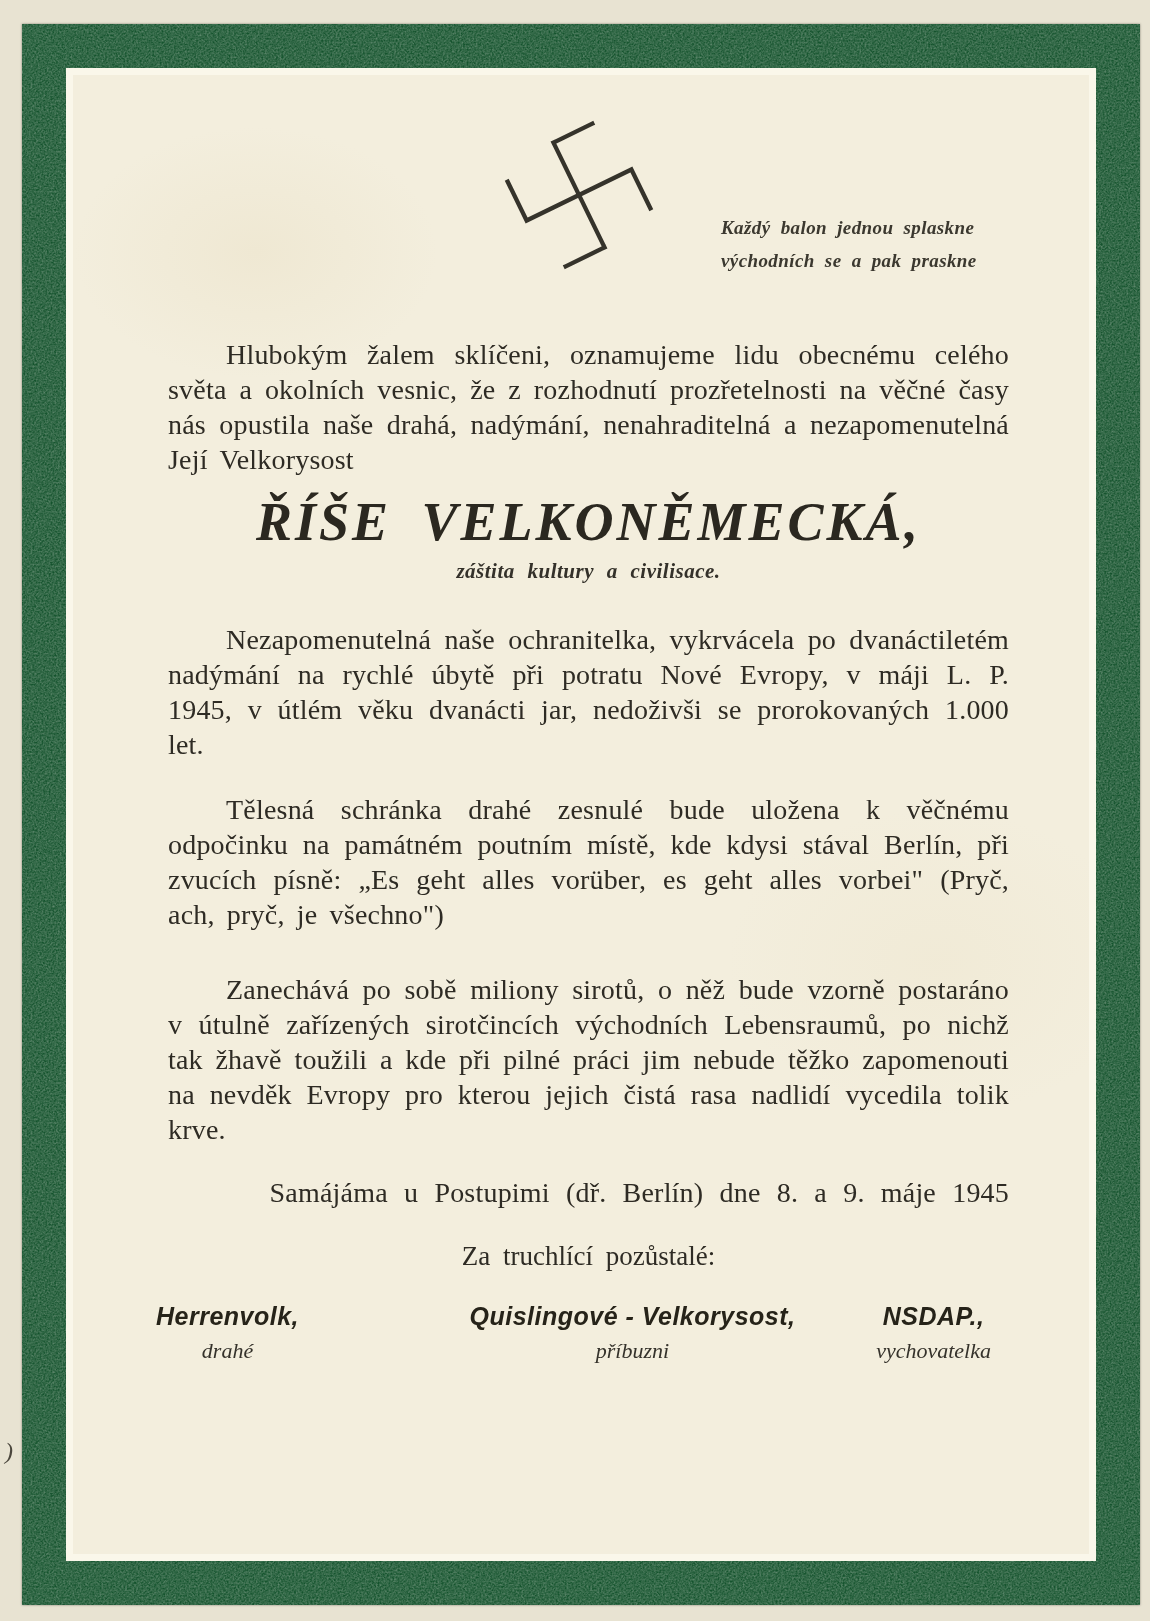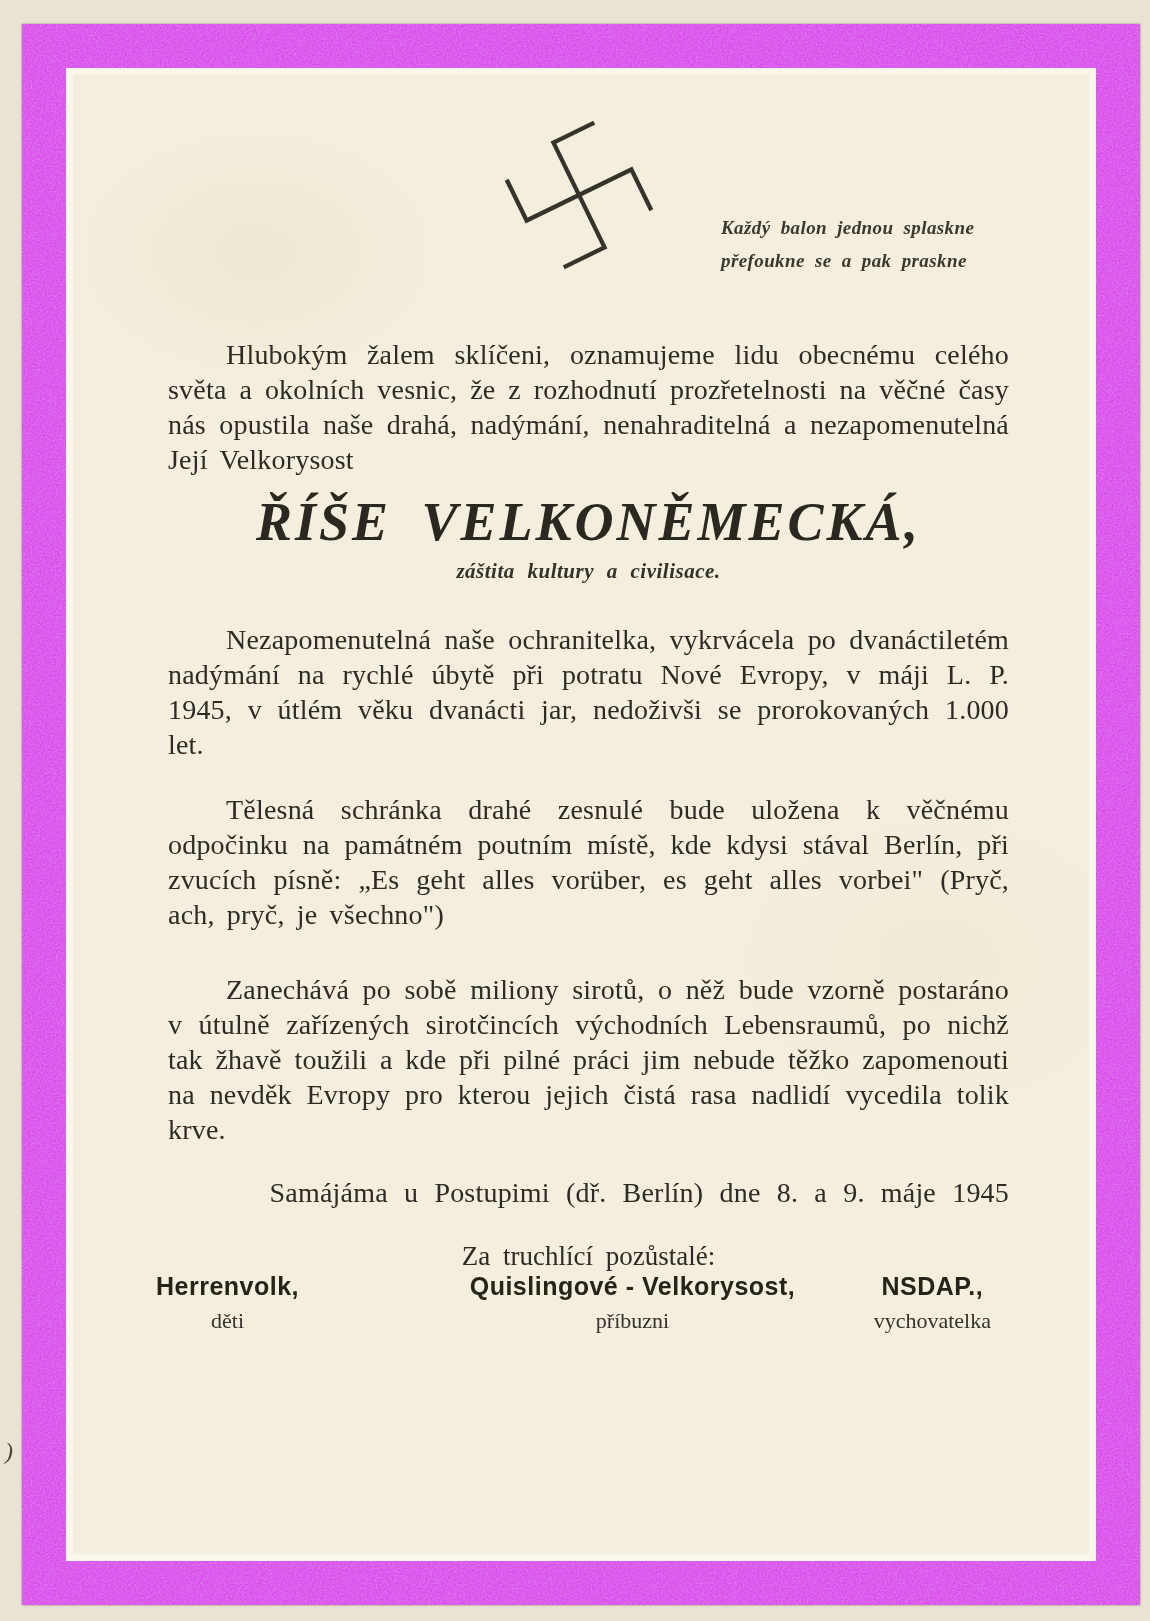--- a/index.html
+++ b/index.html
@@ -9,21 +9,21 @@
     font-family:"Liberation Serif", serif;
     color:#2e2b24;
     overflow:hidden;
   }
   .corner-mark {
     position:absolute; left:5px; top:1438px;
     font-size:24px; color:#4a463c; font-style:italic;
   }
   .frame {
     position:absolute; left:22px; top:24px; right:10px; bottom:16px;
-    background:#d946ef;
+    background:#14532d;
     box-shadow:0 0 2px rgba(60,60,50,.6);
   }
   .frame .grain { position:absolute; inset:0; width:100%; height:100%; display:block; }
   .paper {
     position:absolute; left:44px; top:44px; right:44px; bottom:44px;
     border:7px solid #faf7ea;
     background:
       radial-gradient(ellipse 260px 180px at 18% 12%, rgba(221,205,165,.18), transparent 70%),
       radial-gradient(ellipse 300px 220px at 85% 60%, rgba(226,212,175,.14), transparent 70%),
       #f3eedd;
@@ -55,21 +55,21 @@
   .mt-p2 { margin-top:40px; }
   .mt-p3 { margin-top:30px; }
   .dateline {
     margin-top:30px; text-align:right;
     font-size:28px; word-spacing:9px; letter-spacing:.2px;
   }
   .mourners-heading {
     margin-top:32px; text-align:center;
     font-size:27px; word-spacing:6px;
   }
-  .mourners { position:relative; height:90px; }
+  .mourners { position:relative; margin-top:30px; height:90px;font-style:italic; }
   .mourner { position:absolute; top:0; text-align:center; }
   .m-left  { left:-12px; }
   .m-mid   { left:calc(50% + 44px); transform:translateX(-50%); }
   .m-right { right:18px;text-align:center; }
   .m-name {
     font-family:"Liberation Sans", sans-serif; font-weight:bold;
     font-size:25px; letter-spacing:.5px; color:#262319; white-space:nowrap;
   }
   .m-rel { margin-top:7px; font-size:22px; color:#35322b; }
   .footer-line {
@@ -97,42 +97,42 @@
   <div class="paper">
 
     <div class="header">
       <svg class="swastika" viewBox="-100 -100 200 200" xmlns="http://www.w3.org/2000/svg">
         <g transform="rotate(-26)">
           <path d="M0,-62 L0,62 M-62,0 L62,0 M0,-62 L46,-62 M62,0 L62,46 M0,62 L-46,62 M-62,0 L-62,-46" fill="none" stroke="#35332b" stroke-width="4.6" stroke-linecap="square"></path>
         </g>
       </svg>
       <div class="epigraph">
         <div>Každý balon jednou splaskne</div>
-        <div>přefoukne se a pak praskne</div>
+        <div>východních se a pak praskne</div>
       </div>
     </div>
 
     <div class="text-col">
       <p class="body-par">Hlubokým žalem sklíčeni, oznamujeme lidu obecnému celého světa a okolních vesnic, že z rozhodnutí prozřetelnosti na věčné časy nás opustila naše drahá, nadýmání, nenahraditelná a nezapomenutelná Její Velkorysost</p>
 
       <h1 class="title">ŘÍŠE VELKONĚMECKÁ,</h1>
       <div class="subtitle">záštita kultury a civilisace.</div>
 
       <p class="body-par mt-p1">Nezapomenutelná naše ochranitelka, vykrvácela po dvanáctiletém nadýmání na rychlé úbytě při potratu Nové Evropy, v máji L. P. 1945, v útlém věku dvanácti jar, nedoživši se prorokovaných 1.000 let.</p>
       <p class="body-par mt-p3">Tělesná schránka drahé zesnulé bude uložena k věčnému odpočinku na památném poutním místě, kde kdysi stával Berlín, při zvucích písně: „Es geht alles vorüber, es geht alles vorbei" (Pryč, ach, pryč, je všechno")</p>
       <p class="body-par mt-p2">Zanechává po sobě miliony sirotů, o něž bude vzorně postaráno v útulně zařízených sirotčincích východních Lebensraumů, po nichž tak žhavě toužili a kde při pilné práci jim nebude těžko zapomenouti na nevděk Evropy pro kterou jejich čistá rasa nadlidí vycedila tolik krve.</p>
 
       <div class="dateline">Samájáma u Postupimi (dř. Berlín) dne 8. a 9. máje 1945</div>
 
       <div class="mourners-heading">Za truchlící pozůstalé:</div>
 
       <div class="mourners">
         <div class="mourner m-left">
           <div class="m-name">Herrenvolk,</div>
-          <div class="m-rel">děti</div>
+          <div class="m-rel">drahé</div>
         </div>
         <div class="mourner m-mid">
           <div class="m-name">Quislingové - Velkorysost,</div>
           <div class="m-rel">příbuzni</div>
         </div>
         <div class="mourner m-right">
           <div class="m-name">NSDAP.,</div>
           <div class="m-rel">vychovatelka</div>
         </div>
       </div>

